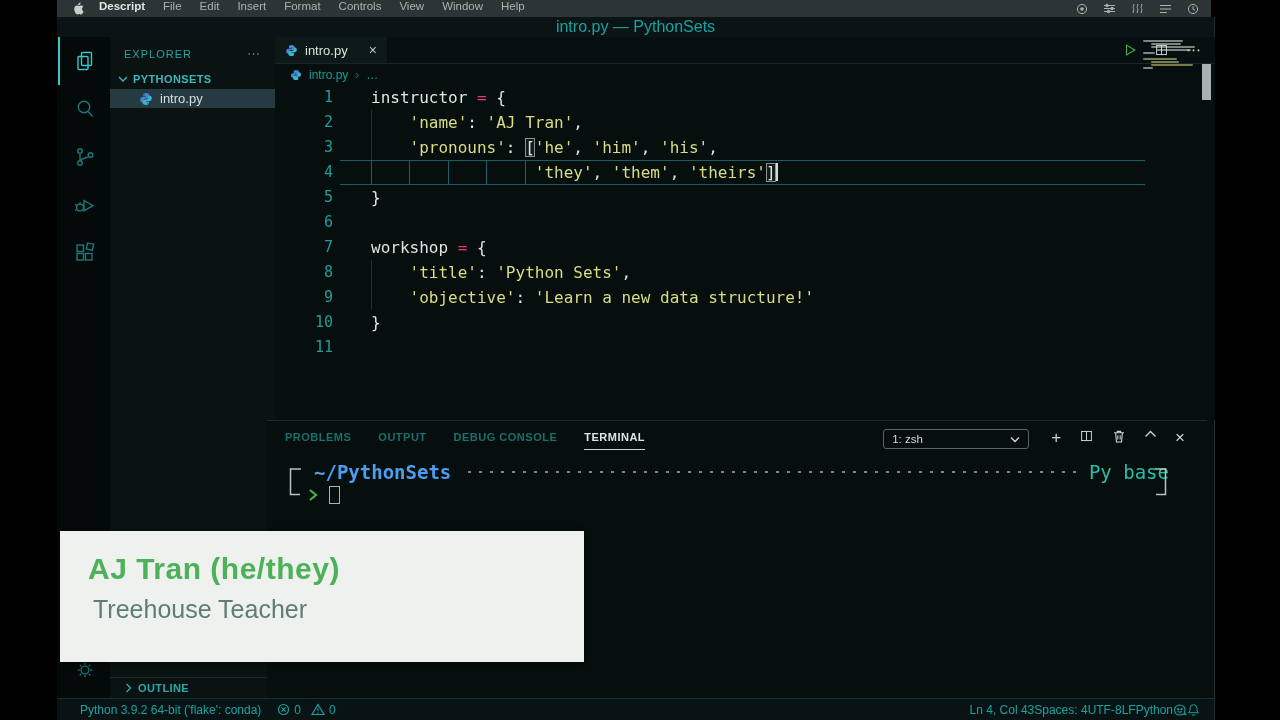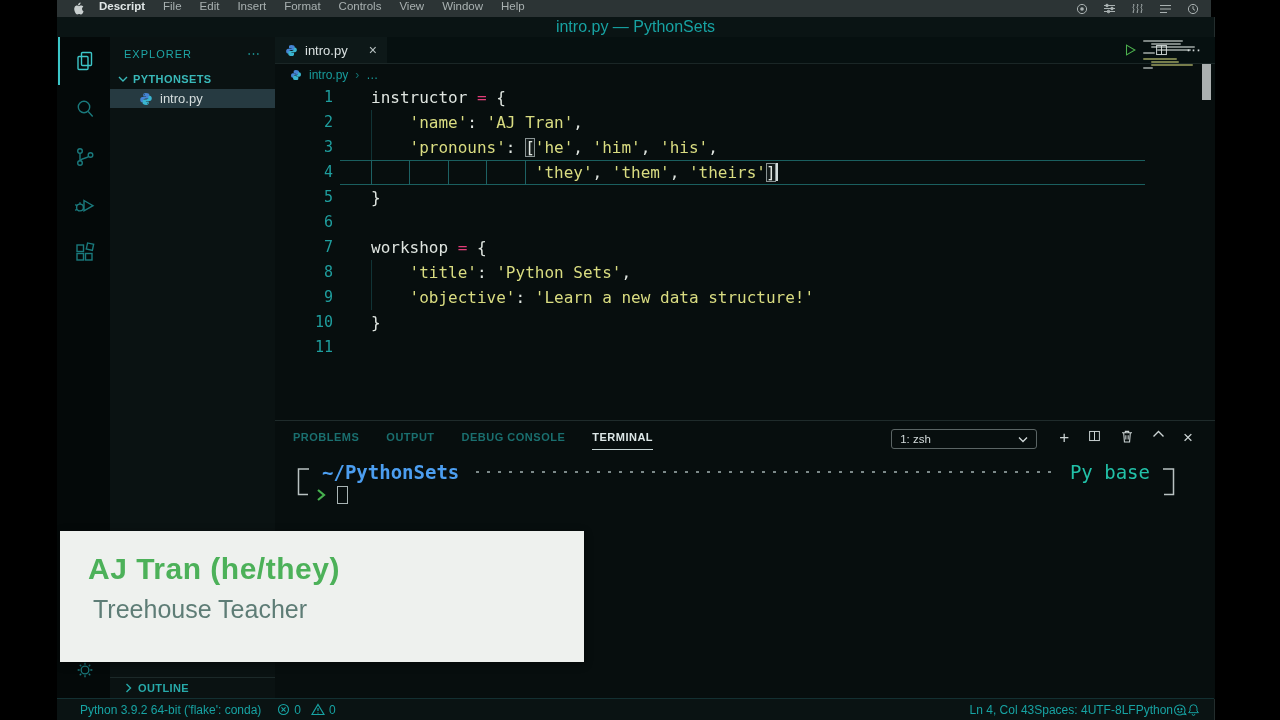--- a/index.html
+++ b/index.html
@@ -64,37 +64,37 @@
   .clh{position:absolute;left:65px;width:805px;top:0;height:23px;border-top:1px solid #1a5f5f;border-bottom:1px solid #1a5f5f}
   .caret{display:inline-block;width:2px;height:18px;background:#d2dbdb;vertical-align:-3px}
 
   #minimap{position:absolute;right:16px;top:3px;width:56px}
   .mmrow{height:2px;margin-bottom:1px;border-radius:1px}
   .mmg{background:rgba(220,228,224,.55)}
   .mmy{background:rgba(214,217,125,.55)}
   #vscroll{position:absolute;right:4px;top:27px;width:9px;height:36px;background:#c7cbcb;opacity:.85}
 
   
-  #panel{position:absolute;left:218px;top:403px;width:940px;height:278px;border-top:1px solid #1f2b2b;background:#070e0e}
+  #panel{position:absolute;left:210px;top:403px;width:940px;height:278px;border-top:1px solid #1f2b2b;background:#070e0e}
   #panel-tabs{display:flex;gap:27px;padding:10px 0 0 18px;font-size:11px;letter-spacing:.5px;color:#1a6f6f;font-weight:bold}
   .ptab{padding-bottom:6px}
   .ptab.active{color:#dde7e7;border-bottom:1px solid #c6d4d4}
   #panel-controls{position:absolute;right:22px;top:8px;display:flex;align-items:flex-start;gap:18px;color:#ccd4d4}
   .shellsel{width:146px;height:20px;border:1px solid #5b6565;border-radius:3px;display:flex;
             align-items:center;padding:0 8px;font-size:11.5px;color:#d3dbdb;margin-right:4px;box-sizing:border-box}
   .shellsel svg{margin-left:auto}
   .picon{font-size:15px;line-height:1}
 
   .term{position:absolute;left:20px;right:38px;top:40px;font-family:"DejaVu Sans Mono",monospace;font-size:19px}
   .tbrk{position:absolute}
   .trow1{display:flex;align-items:center;padding-left:27px;height:22px}
   .tpath{color:#4c9ef0;font-weight:bold}
   .tdots{flex:1;height:6px;margin:0 13px;background-image:radial-gradient(circle,#7c8989 1.3px,transparent 1.5px);
          background-size:11px 6px;background-repeat:repeat-x;background-position:left center}
-  .tenv{color:#22c1a8;margin-right:27px}
+  .tenv{color:#22c1a8;}
   .trow2{display:flex;align-items:center;height:22px;padding-left:21px;margin-top:1px}
   .tcaret{width:9px;height:16px;border:1px solid #a9b5b5;margin-left:11px}
 
   
   #statusbar{position:absolute;left:0;right:0;bottom:0;height:22px;background:#0a1313;border-top:1px solid #133032;
              display:flex;align-items:center;color:#17a3a3;font-size:12px;padding:0 14px 0 23px;box-sizing:border-box}
   .st-left{display:flex;align-items:center;gap:16px}
   .st-right{margin-left:auto;display:flex;align-items:center;}
   .st-item{display:flex;align-items:center;gap:4px;white-space:nowrap}
 

